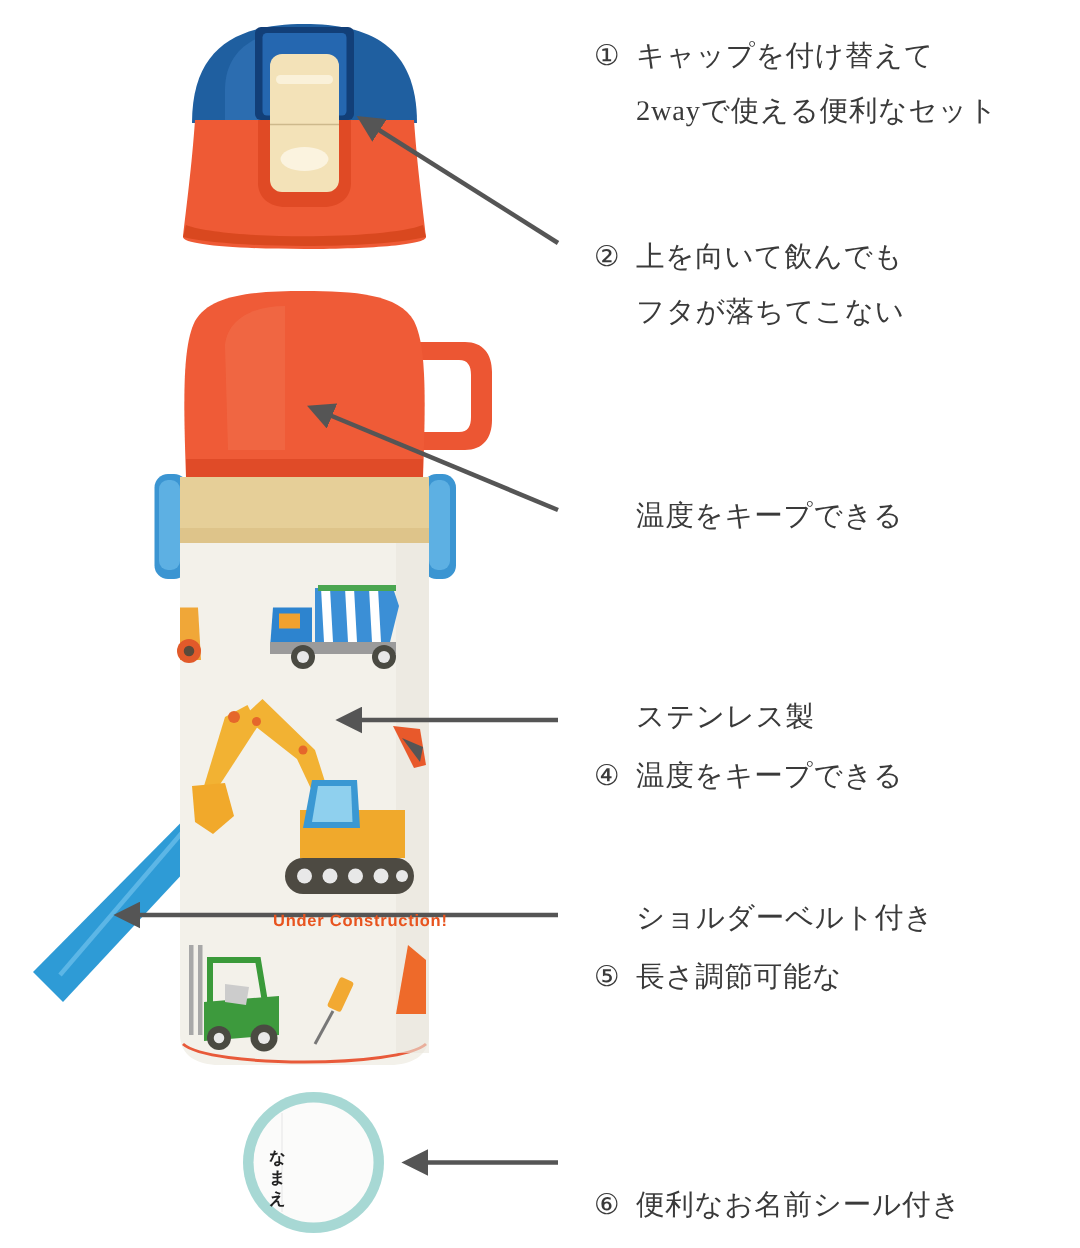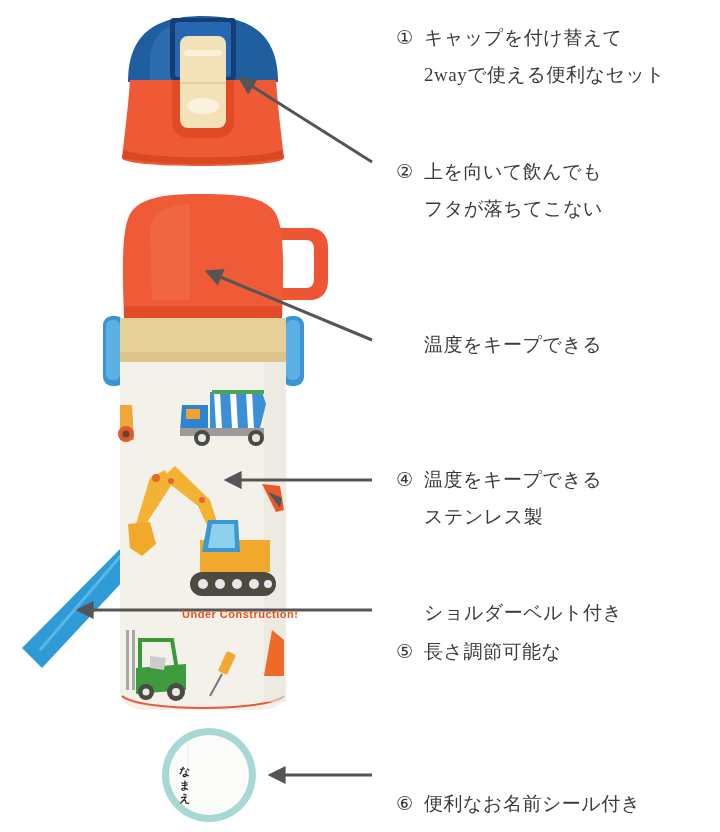--- a/index.html
+++ b/index.html
@@ -167,22 +167,22 @@
 <div class="feature" id="f2">
   <span class="line"><span class="num">②</span><span>上を向いて飲んでも</span></span>
   <span class="line indent">フタが落ちてこない</span>
 </div>
 
 <div class="feature" id="f3">
   <span class="line indent">温度をキープできる</span>
 </div>
 
 <div class="feature" id="f4">
+  <span class="line indent">ステンレス製</span>
   <span class="line"><span class="num">④</span><span>温度をキープできる</span></span>
-  <span class="line indent">ステンレス製</span>
 </div>
 
 <div class="feature" id="f5">
   <span class="line indent">ショルダーベルト付き</span>
   <span class="line"><span class="num">⑤</span><span>長さ調節可能な</span></span>
 </div>
 
 <div class="feature" id="f6">
   <span class="line"><span class="num">⑥</span><span>便利なお名前シール付き</span></span>
 </div>

